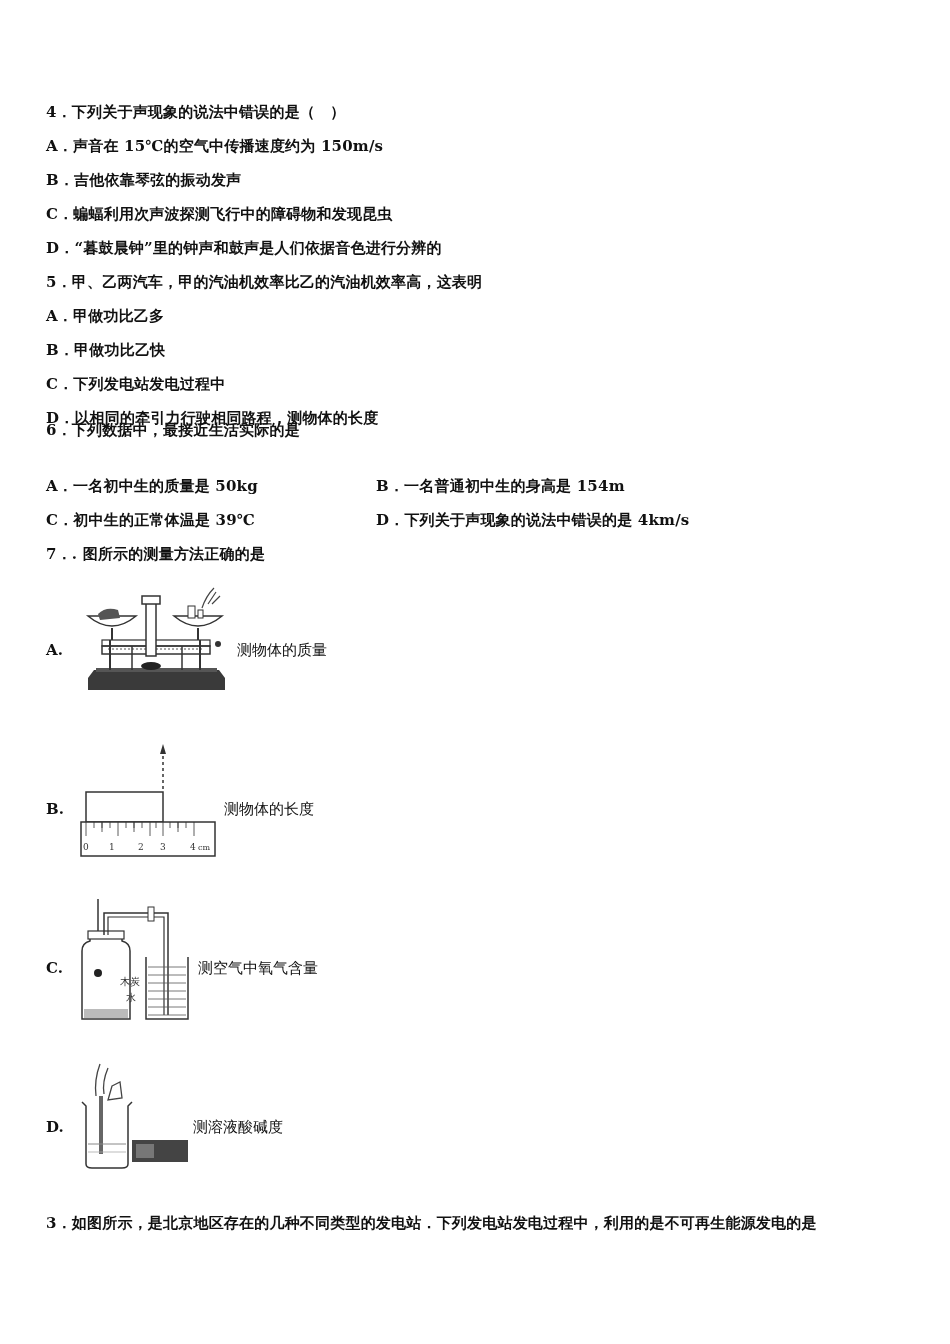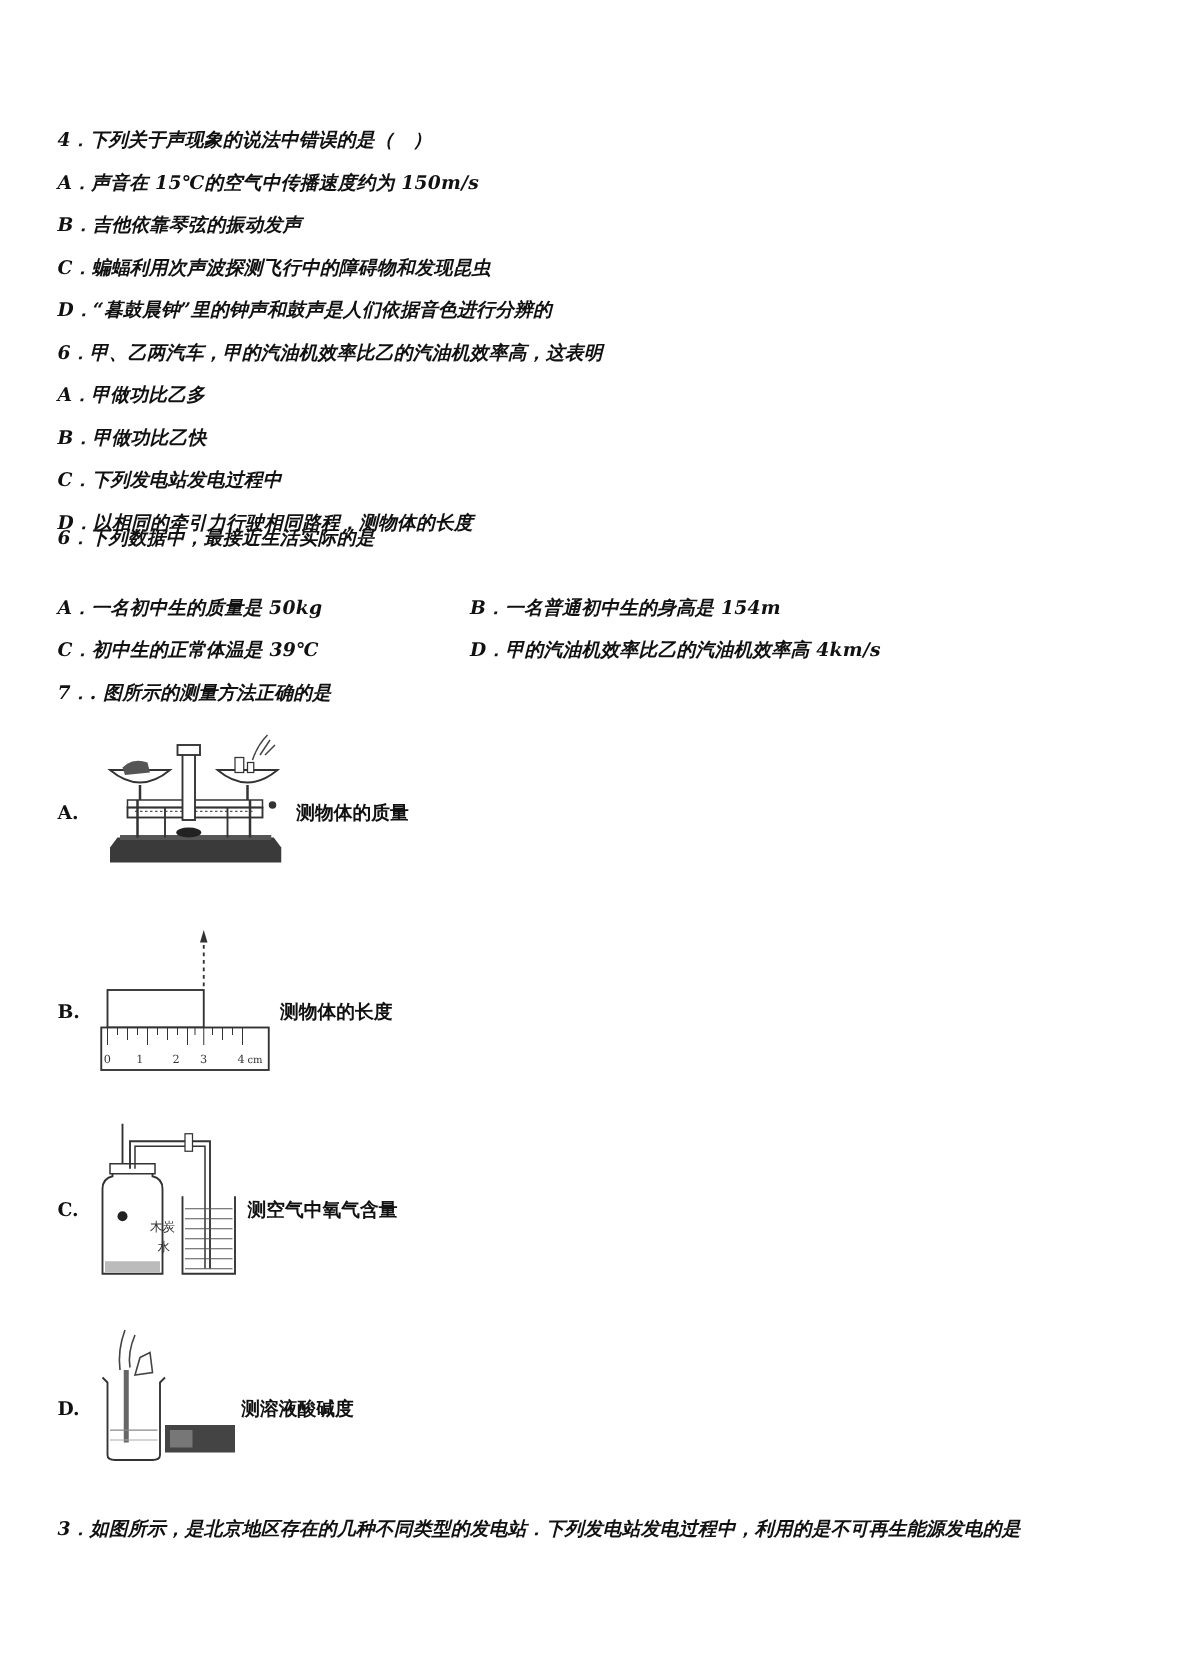--- a/index.html
+++ b/index.html
@@ -5,45 +5,44 @@
   html, body { margin: 0; padding: 0; background: #ffffff; }
   body {
     width: 950px; height: 1344px; position: relative; overflow: hidden;
     font-family: "DejaVu Serif", "Liberation Serif", serif;
     color: #111;
   }
   .line {
     position: absolute; left: 46px;
     font-size: 15px; font-weight: bold; line-height: 20px; white-space: nowrap;
     letter-spacing: 0.2px;
-    font-style: italic;
   }
   .line .lbl { display: inline-block; min-width: 26px; }
   .fig-label { position: absolute; font-size: 15px; font-weight: bold; }
-  .fig-caption { position: absolute; font-size: 15px; font-weight: bold; white-space: nowrap; }
+  .fig-caption { position: absolute; font-size: 15px; font-weight: normal; white-space: nowrap; }
   svg { position: absolute; }
 </style>
 </head>
 <body>
 
 <div class="line" style="top:102px">4．下列关于声现象的说法中错误的是（　）</div>
 <div class="line" style="top:136px">
   <span class="lbl">A．</span><span>声音在 15℃的空气中传播速度约为 150m/s</span>
 </div>
 <div class="line" style="top:170px">
   <span class="lbl">B．</span><span>吉他依靠琴弦的振动发声</span>
 </div>
 <div class="line" style="top:204px">
   <span class="lbl">C．</span><span>蝙蝠利用次声波探测飞行中的障碍物和发现昆虫</span>
 </div>
 <div class="line" style="top:238px">
   <span class="lbl">D．</span><span>“暮鼓晨钟”里的钟声和鼓声是人们依据音色进行分辨的</span>
 </div>
 
-<div class="line" style="top:272px">6．甲、乙两汽车，甲的汽油机效率比乙的汽油机效率高，这表明</div>
+<div class="line" style="top:272px">5．甲、乙两汽车，甲的汽油机效率比乙的汽油机效率高，这表明</div>
 <div class="line" style="top:306px">
   <span class="lbl">A．</span><span>甲做功比乙多</span>
 </div>
 <div class="line" style="top:340px">
   <span class="lbl">B．</span><span>甲做功比乙快</span>
 </div>
 <div class="line" style="top:374px">
   <span class="lbl">C．</span><span>下列发电站发电过程中</span>
 </div>
 <div class="line" style="top:408px">
@@ -54,21 +53,21 @@
 <div class="line" style="top:476px">
   <span class="lbl">A．</span><span>一名初中生的质量是 50kg</span>
 </div>
 <div class="line" style="top:476px; left:376px">
   <span class="lbl">B．</span><span>一名普通初中生的身高是 154m</span>
 </div>
 <div class="line" style="top:510px">
   <span class="lbl">C．</span><span>初中生的正常体温是 39℃</span>
 </div>
 <div class="line" style="top:510px; left:376px">
-  <span class="lbl">D．</span><span>甲的汽油机效率比乙的汽油机效率高 4km/s</span>
+  <span class="lbl">D．</span><span>下列关于声现象的说法中错误的是 4km/s</span>
 </div>
 
 <div class="line" style="top:544px">7．. 图所示的测量方法正确的是</div>
 
 <div class="fig-label" style="left:46px; top:641px">A.</div>
 <svg style="left:84px; top:582px" width="145" height="112" viewBox="0 0 145 112">
 
   <path d="M4 96 L10 88 L135 88 L141 96 L141 108 L4 108 Z" fill="#3a3a3a"></path>
   <rect x="12" y="86" width="121" height="4" fill="#555"></rect>
 

